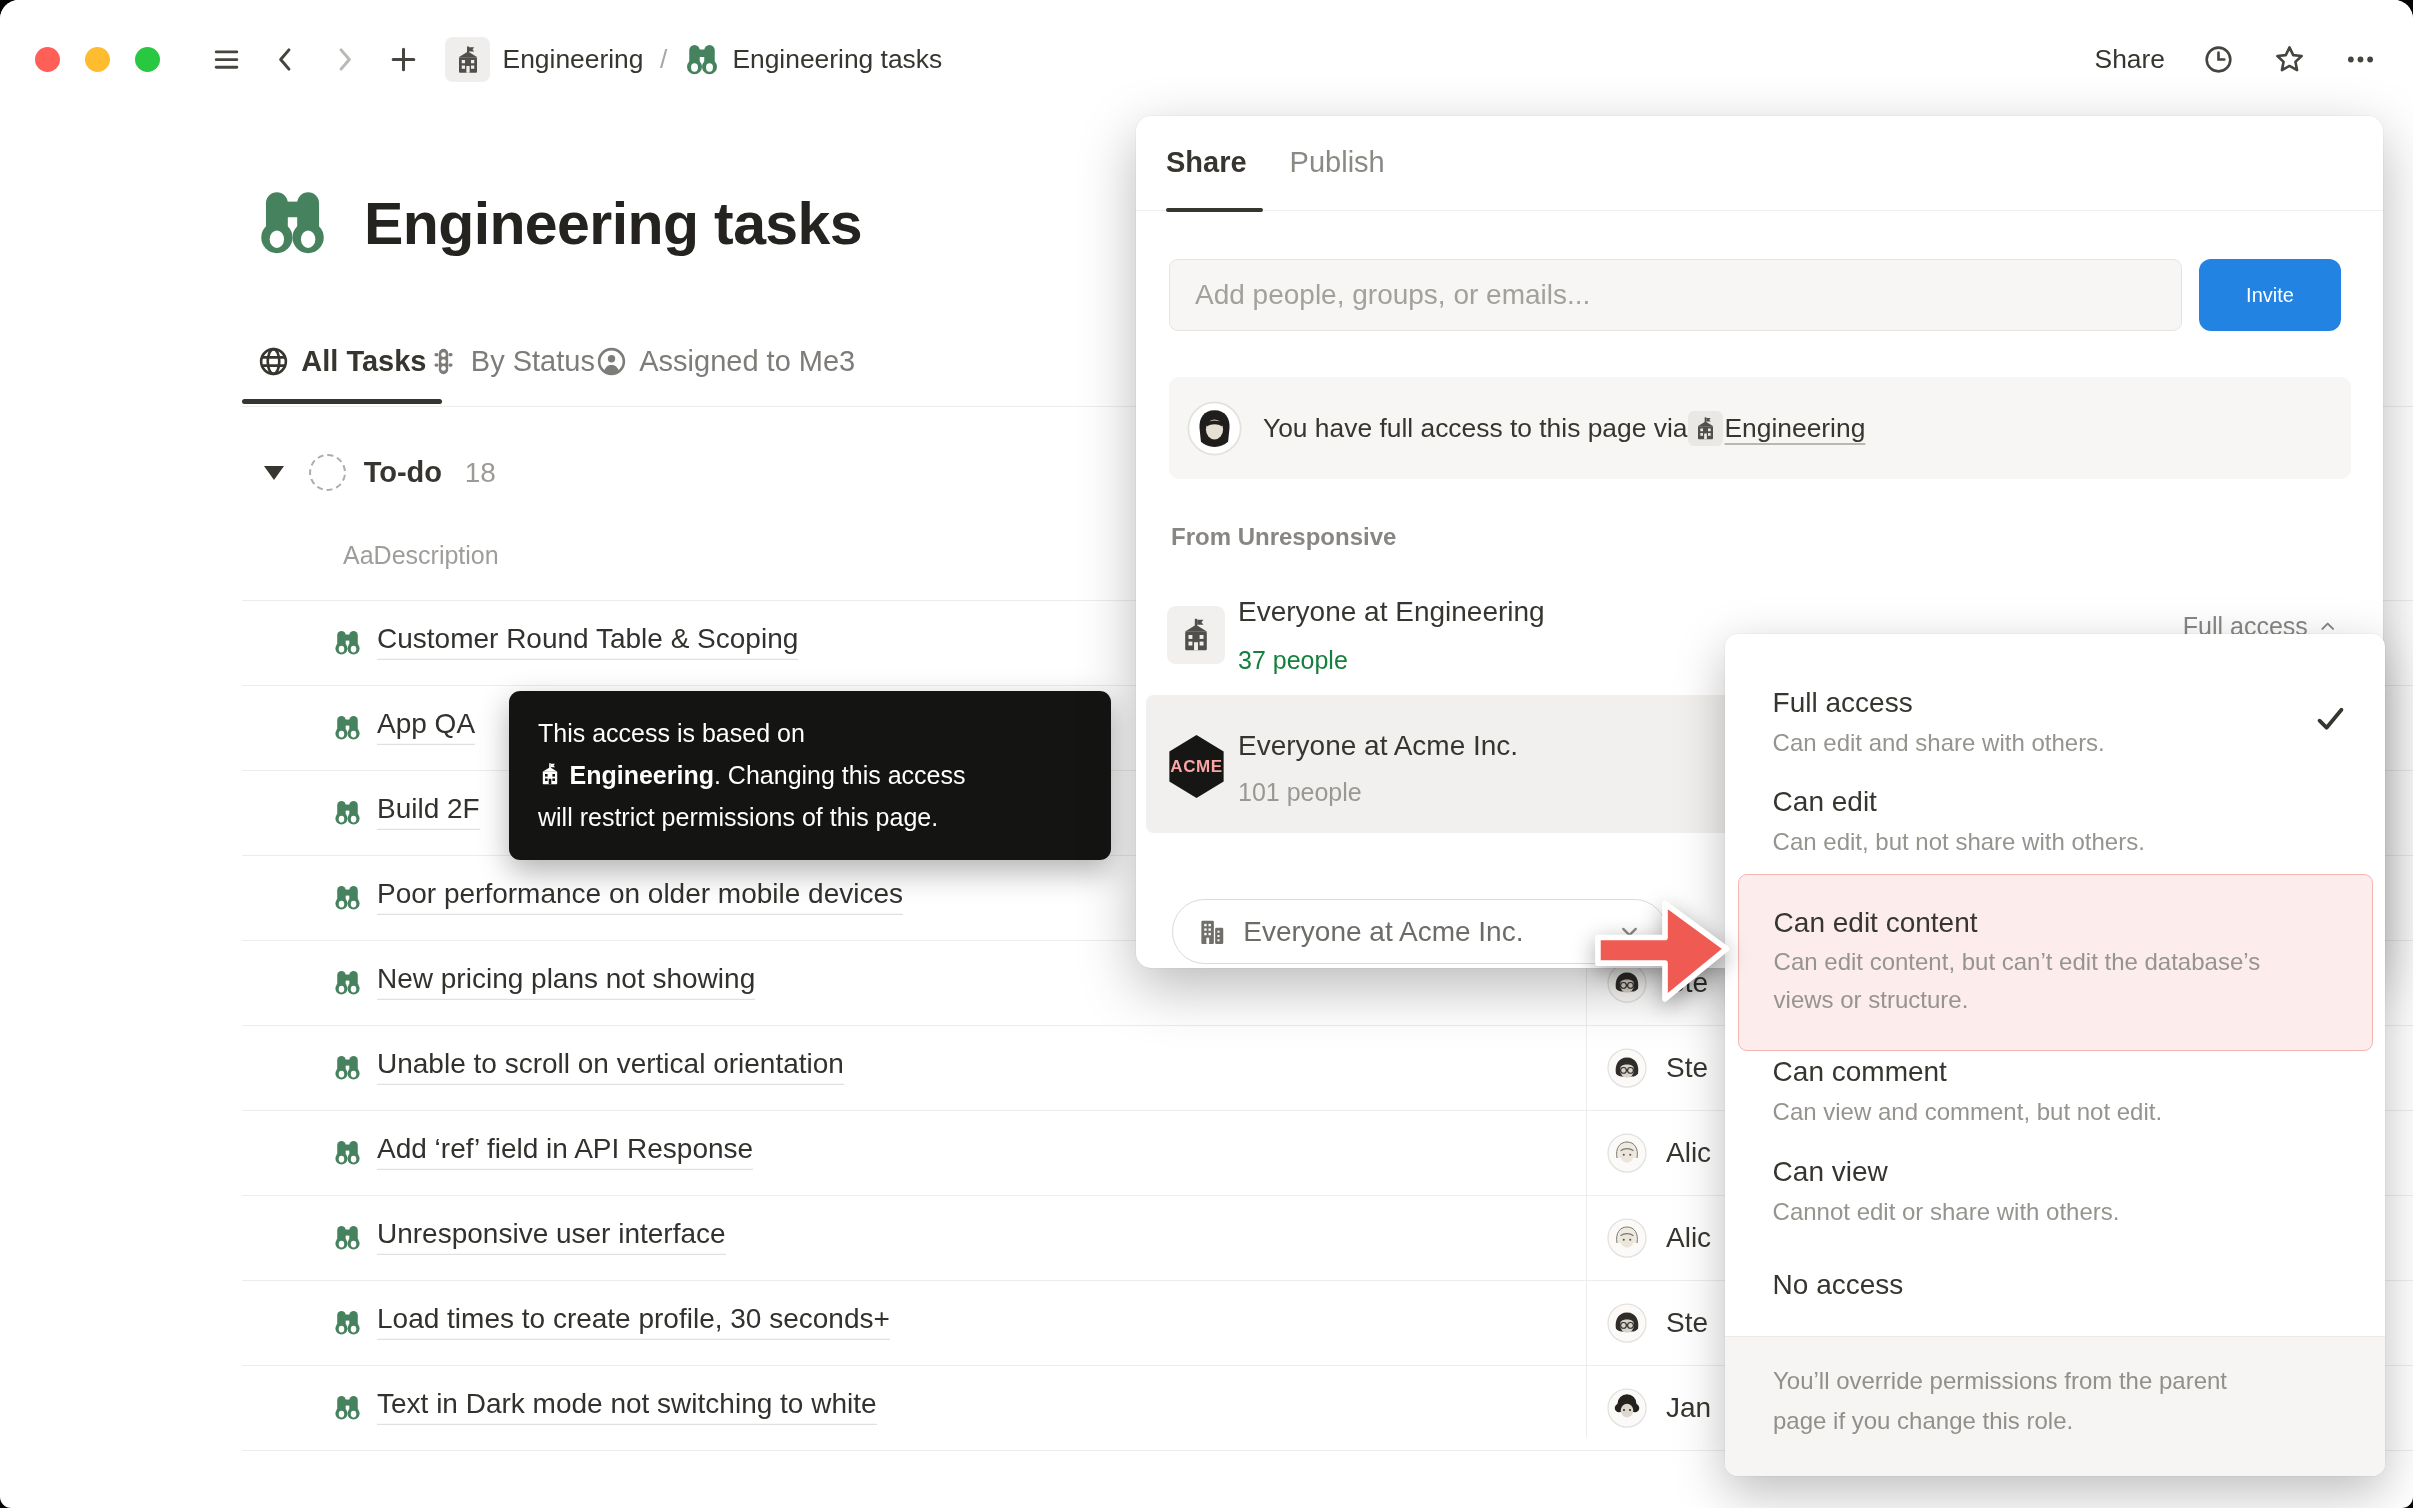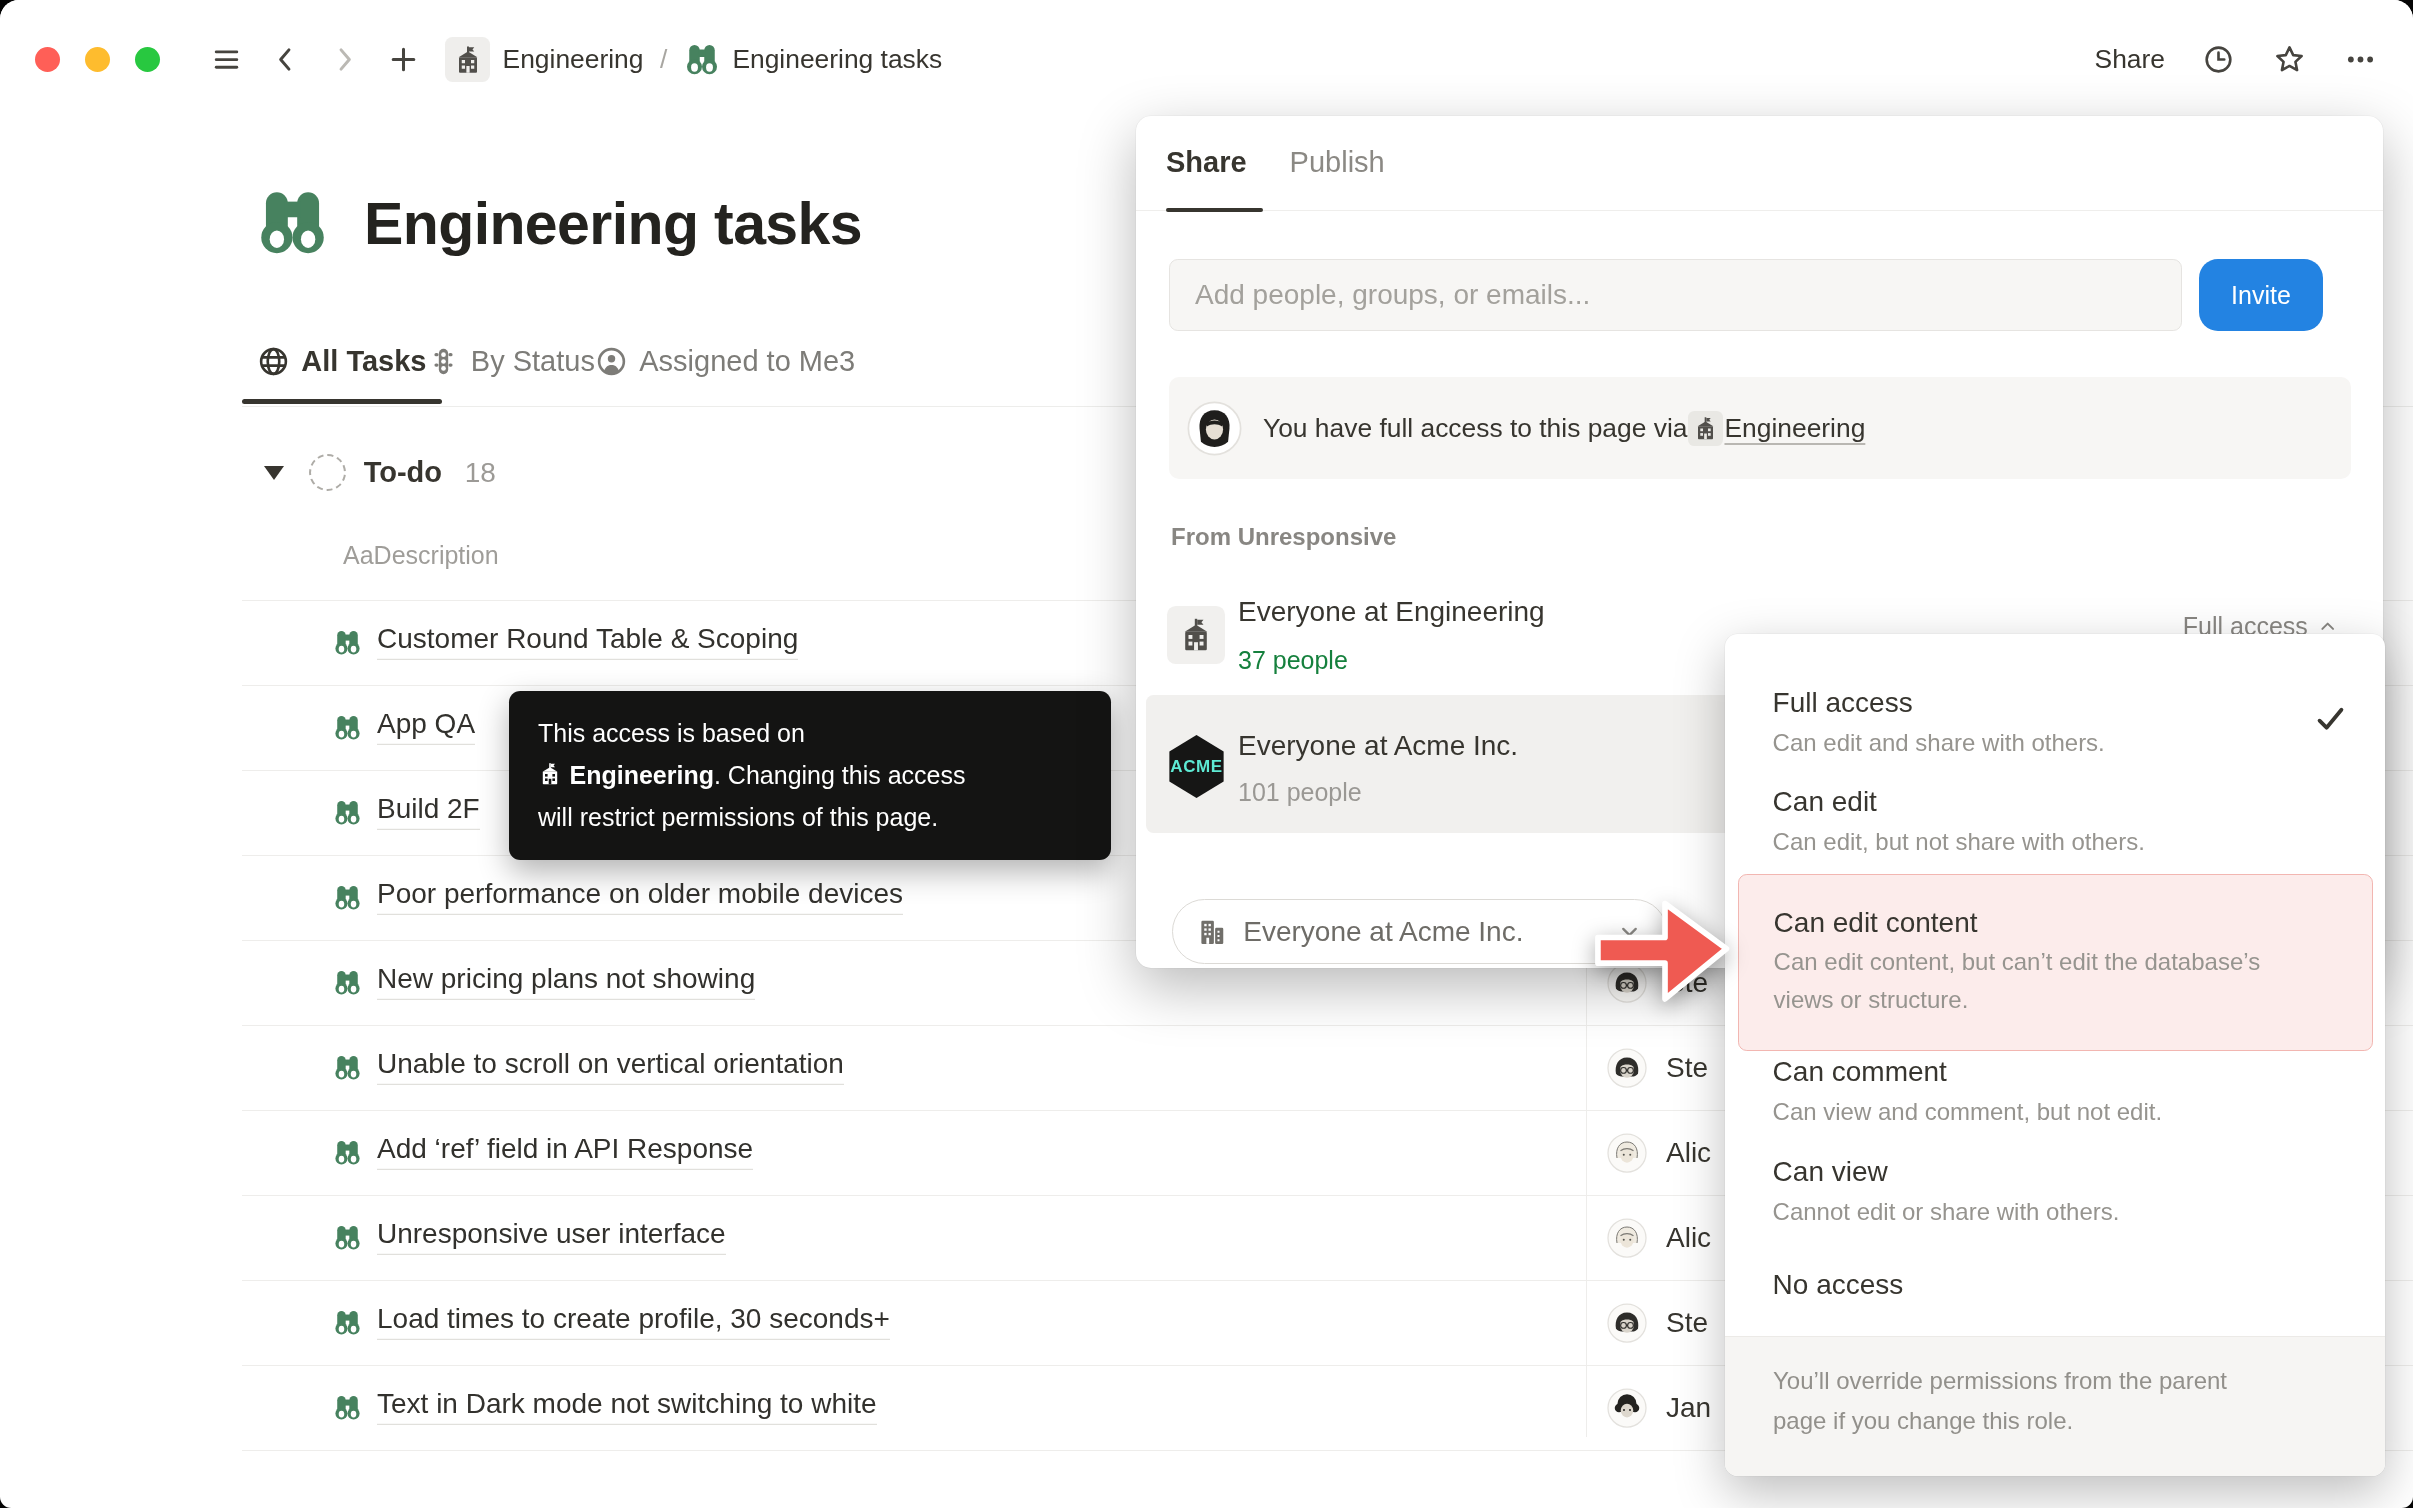--- a/index.html
+++ b/index.html
@@ -92,22 +92,22 @@
   .dlg-tabs{position:absolute;left:30px;top:24px;display:flex;gap:43px;font-size:29px;align-items:center;height:44px;}
   .dlg-tab-share{color:#37352f;font-weight:600;cursor:pointer;}
   .dlg-tab-publish{color:#8b8984;font-weight:500;cursor:pointer;}
   .dlg-tab-underline{position:absolute;left:30px;top:92px;width:97px;height:4.4px;background:#37352f;
     border-radius:1.9px;z-index:2;}
   .dlg-divider{position:absolute;left:0;top:94px;width:100%;height:1.3px;background:#efeeec;}
   .dlg-input{position:absolute;left:33px;top:143px;width:1013px;height:72px;box-sizing:border-box;
     background:#f7f6f4;border:1.3px solid #e6e4e1;border-radius:8.8px;font-size:28px;color:#37352f;
     padding:0 25px;font-family:inherit;outline:none;}
   .dlg-input::placeholder{color:#a3a19c;}
-  .dlg-invite{position:absolute;left:1063px;top:143px;width:124px;height:72px;background:#2383e2;
-    border-radius:19px;color:#fff;font-size:25px;font-weight:500;display:flex;align-items:center;
+  .dlg-invite{position:absolute;left:1063px;top:143px;width:142px;height:72px;background:#2383e2;
+    border-radius:12px;color:#fff;font-size:20px;font-weight:500;display:flex;align-items:center;
     justify-content:center;border:none;cursor:pointer;font-family:inherit;}
   .banner{position:absolute;left:33px;top:261px;width:1182px;height:102px;background:#f7f6f4;
     border-radius:10px;display:flex;align-items:center;gap:21.4px;padding-left:17.6px;box-sizing:border-box;}
   .banner-avatar{width:55px;height:55px;}
   .banner-avatar svg{width:55px;height:55px;}
   .banner-text{font-size:26.4px;color:#37352f;display:flex;align-items:center;gap:1px;}
   .banner-chip{width:35px;height:35px;background:#e9e8e4;border-radius:6.3px;display:inline-flex;
     align-items:center;justify-content:center;color:#514f4b;--hole:#e9e8e4;}
   .banner-chip svg{width:25px;height:25px;}
   .banner-link{color:#37352f;text-decoration:underline;text-decoration-color:#b9b7b2;
@@ -118,21 +118,21 @@
   .m-icon svg{width:36px;height:36px;}
   .m1-title{position:absolute;left:102px;top:478px;font-size:28px;font-weight:500;color:#37352f;line-height:35px;}
   .m1-sub{position:absolute;left:102px;top:529px;font-size:25px;color:#15803d;line-height:30px;}
   .m1-role{position:absolute;right:39px;top:495px;font-size:25px;color:#888682;display:flex;gap:8.8px;
     align-items:center;cursor:pointer;background:none;border:none;font-family:inherit;}
   .m1-role svg{width:21.4px;height:21.4px;}
   .m2-bg{position:absolute;left:10px;top:579px;width:1227px;height:138px;background:#f1f0ee;border-radius:7.5px;}
   .acme-badge{position:absolute;left:31px;top:619px;width:59px;height:63px;background:#161615;
     display:flex;align-items:center;justify-content:center;
     clip-path:polygon(50% 0%,96% 26%,96% 74%,50% 100%,4% 74%,4% 26%);}
-  .acme-badge span{color:#5eead4;font-size:17px;font-weight:700;letter-spacing:0.6px;}
+  .acme-badge span{color:#fca5a5;font-size:17px;font-weight:700;letter-spacing:0.6px;}
   .m2-title{position:absolute;left:102px;top:612px;font-size:28px;font-weight:500;color:#37352f;line-height:35px;}
   .m2-sub{position:absolute;left:102px;top:661px;font-size:25px;color:#9a9894;line-height:30px;}
   .pill{position:absolute;left:36px;top:783px;width:495px;height:65px;border:1.9px solid #dcdad6;
     border-radius:38px;display:flex;align-items:center;gap:16.3px;padding:0 24px;box-sizing:border-box;
     background:#fff;cursor:pointer;}
   .pill-office{width:30px;height:30px;color:#716f6a;--hole:#fff;}
   .pill-office svg{width:30px;height:30px;}
   .pill-label{font-size:28px;color:#6e6c67;flex:1;white-space:nowrap;}
   .pill-chevron{width:25px;height:25px;color:#8a8884;}
   .pill-chevron svg{width:25px;height:25px;}

